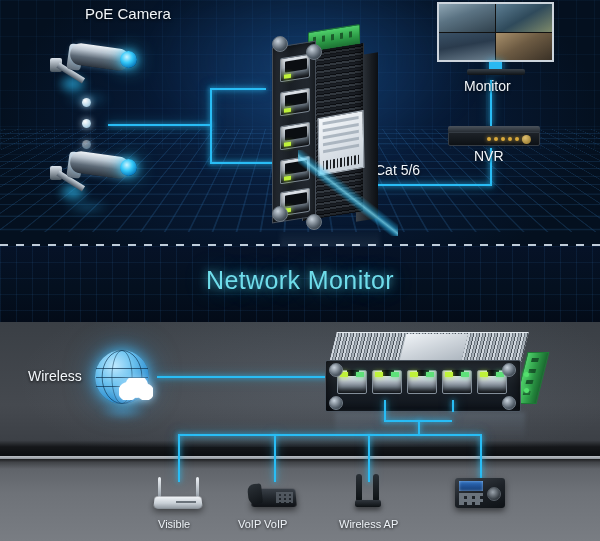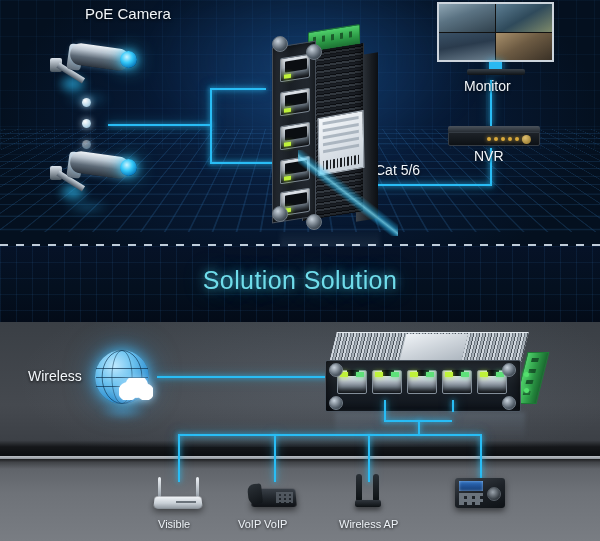--- a/index.html
+++ b/index.html
@@ -468,21 +468,21 @@
         <div class="nvr-knob"></div>
       </div>
     </div>
     <div class="lbl" style="left:474px; top:148px;">NVR</div>
   </div>
 
   <div class="divider"></div>
 
   <div class="mid-band">
     <div class="gridtex"></div>
-    <div class="solution-title">Solution Solution</div>
+    <div class="solution-title">Network Monitor</div>
   </div>
 
   <div class="bot-scene">
     <div class="wall-vign"></div>
     <div class="desk-edge"></div>
     <div class="desk-shadow"></div>
 
     <div class="globe" style="top:26px;">
       <div class="sphere"></div>
       <div class="mer m1"></div>

